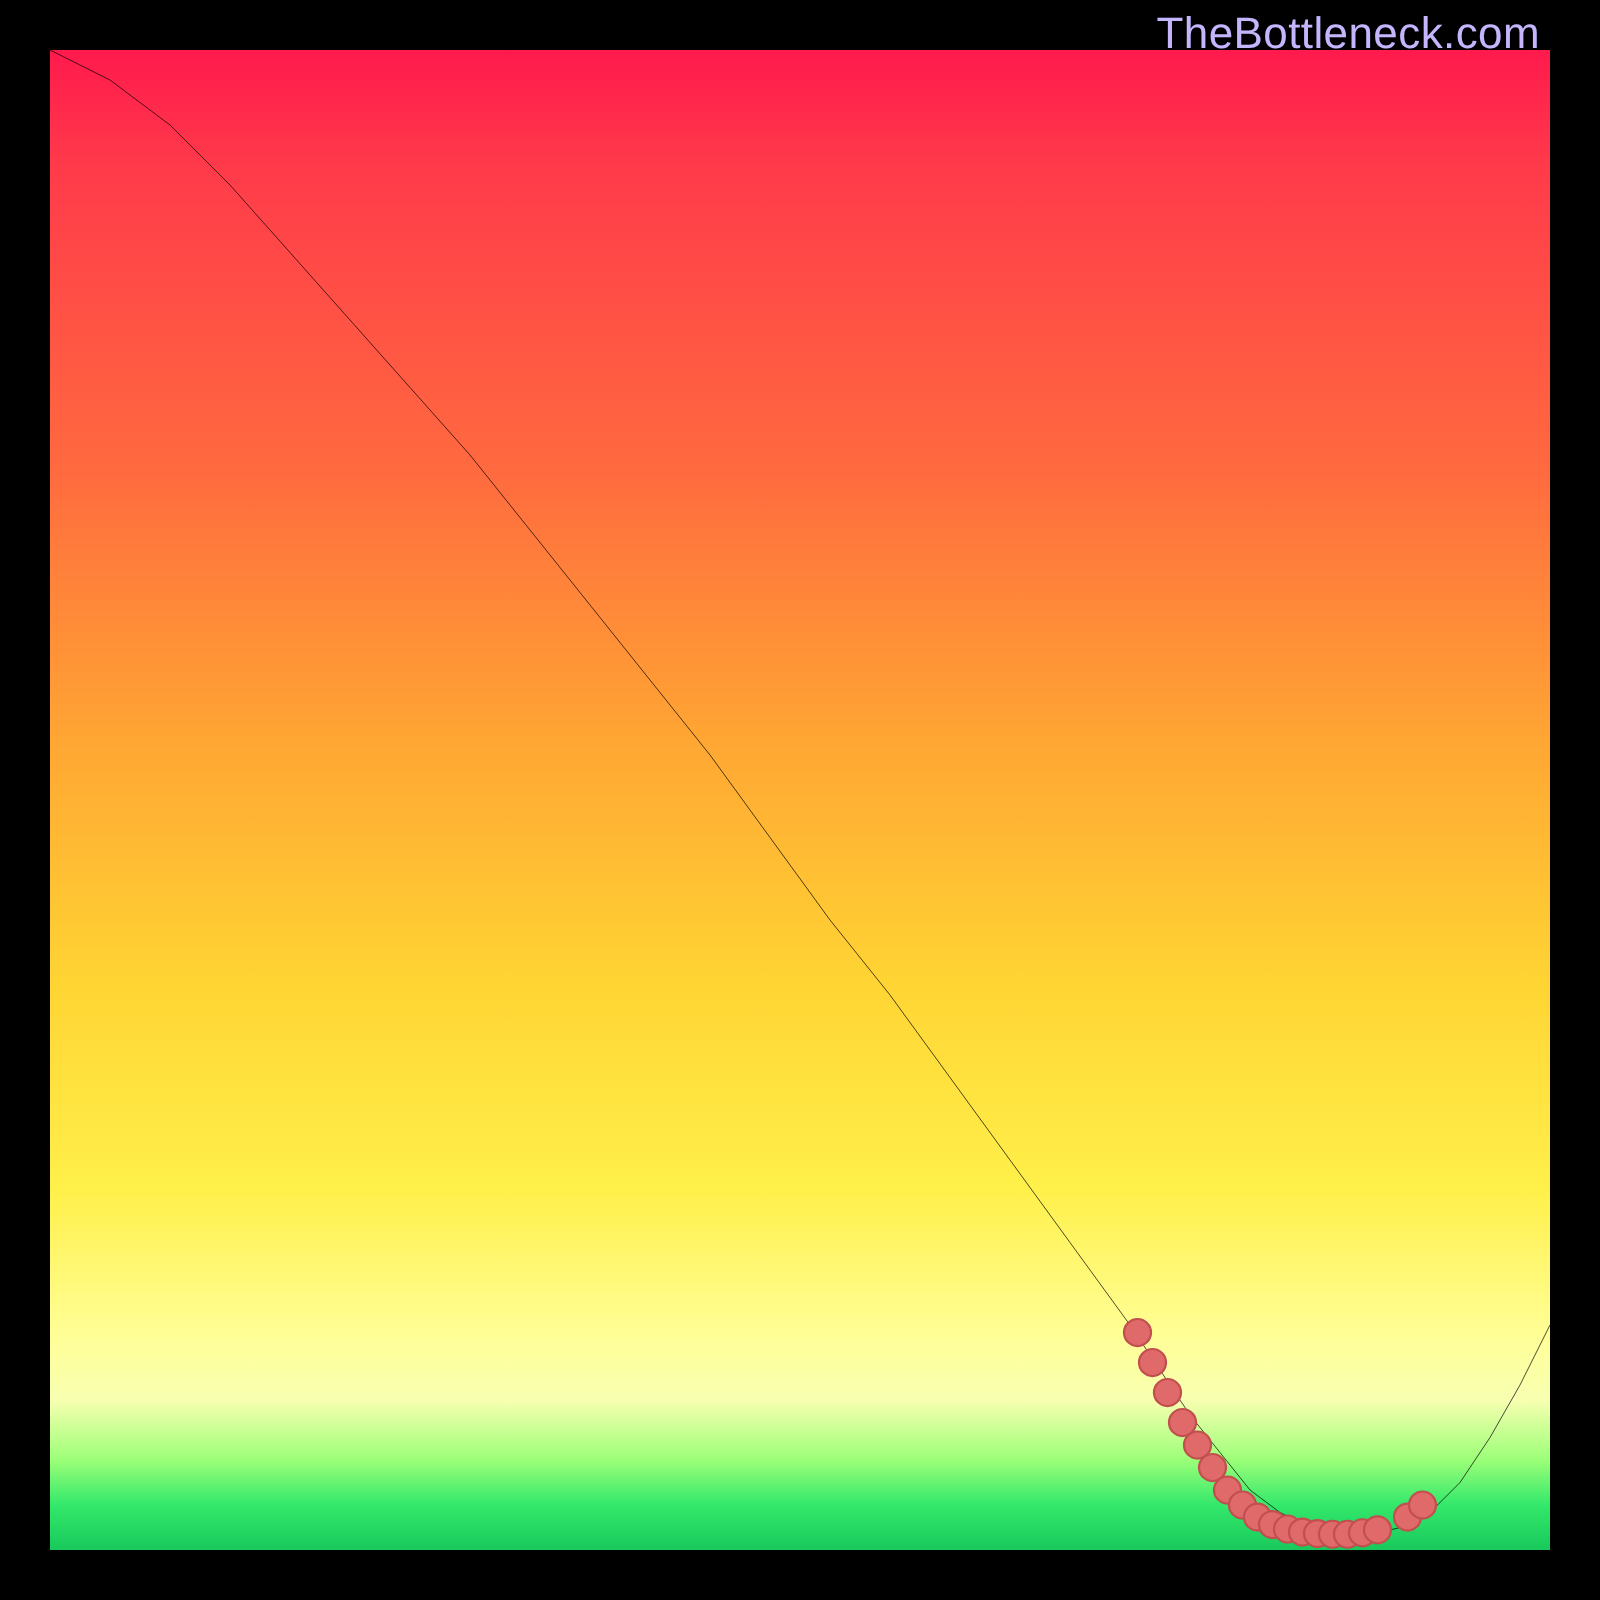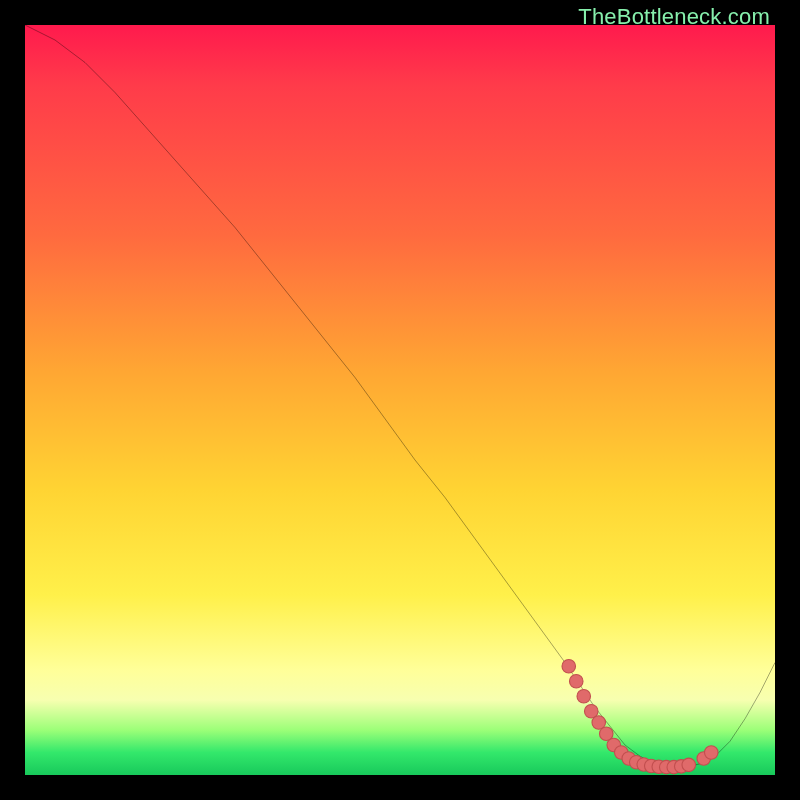--- a/index.html
+++ b/index.html
@@ -44,21 +44,21 @@
     );
   }
   .curve {
     position: absolute;
     inset: 0;
   }
   .attribution {
     position: absolute;
     top: 4px;
     right: 30px;
-    color: #86efac;
+    color: #c4b5fd;
     font-size: 22px;
     font-weight: 500;
     letter-spacing: 0.2px;
   }
 </style>
 </head>
 <body>
 
 <div class="stage">
   <div class="attribution">TheBottleneck.com</div>

